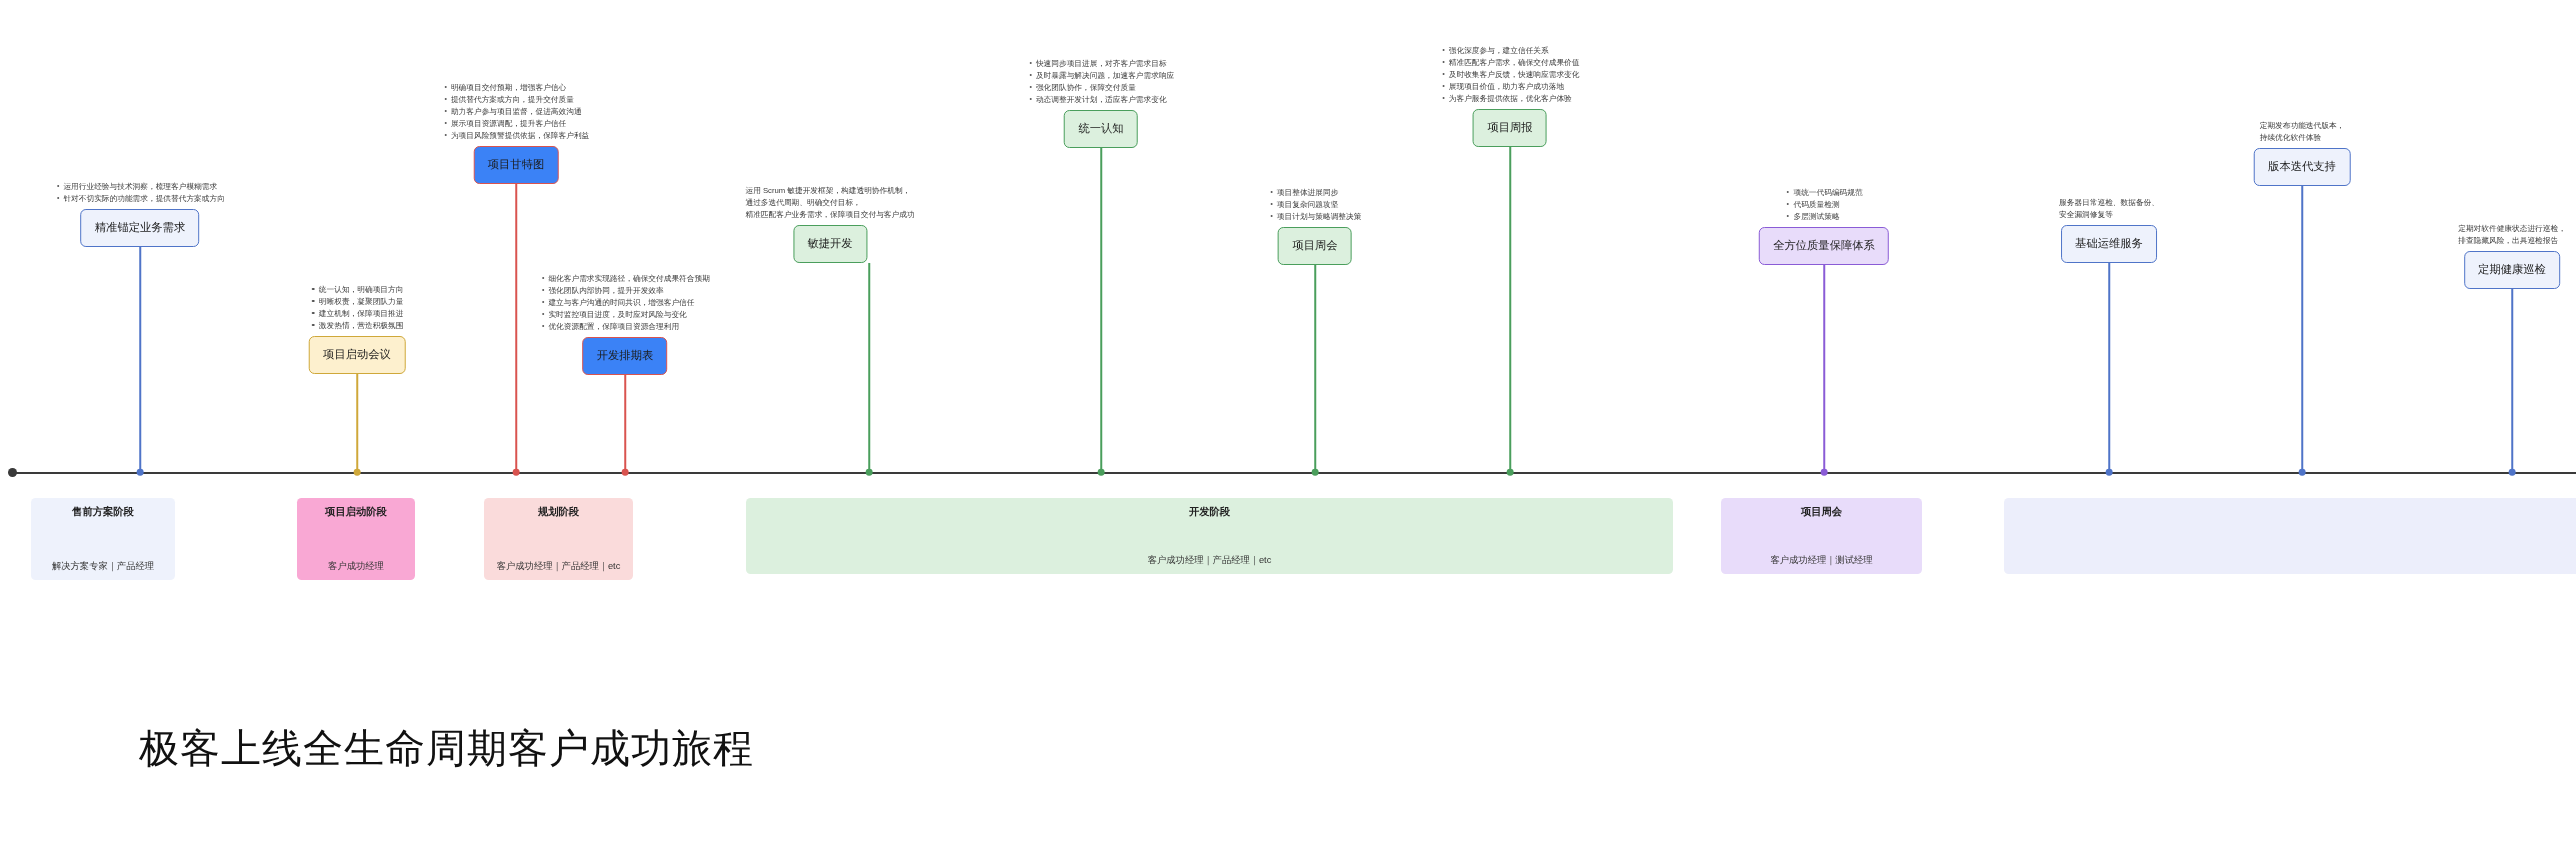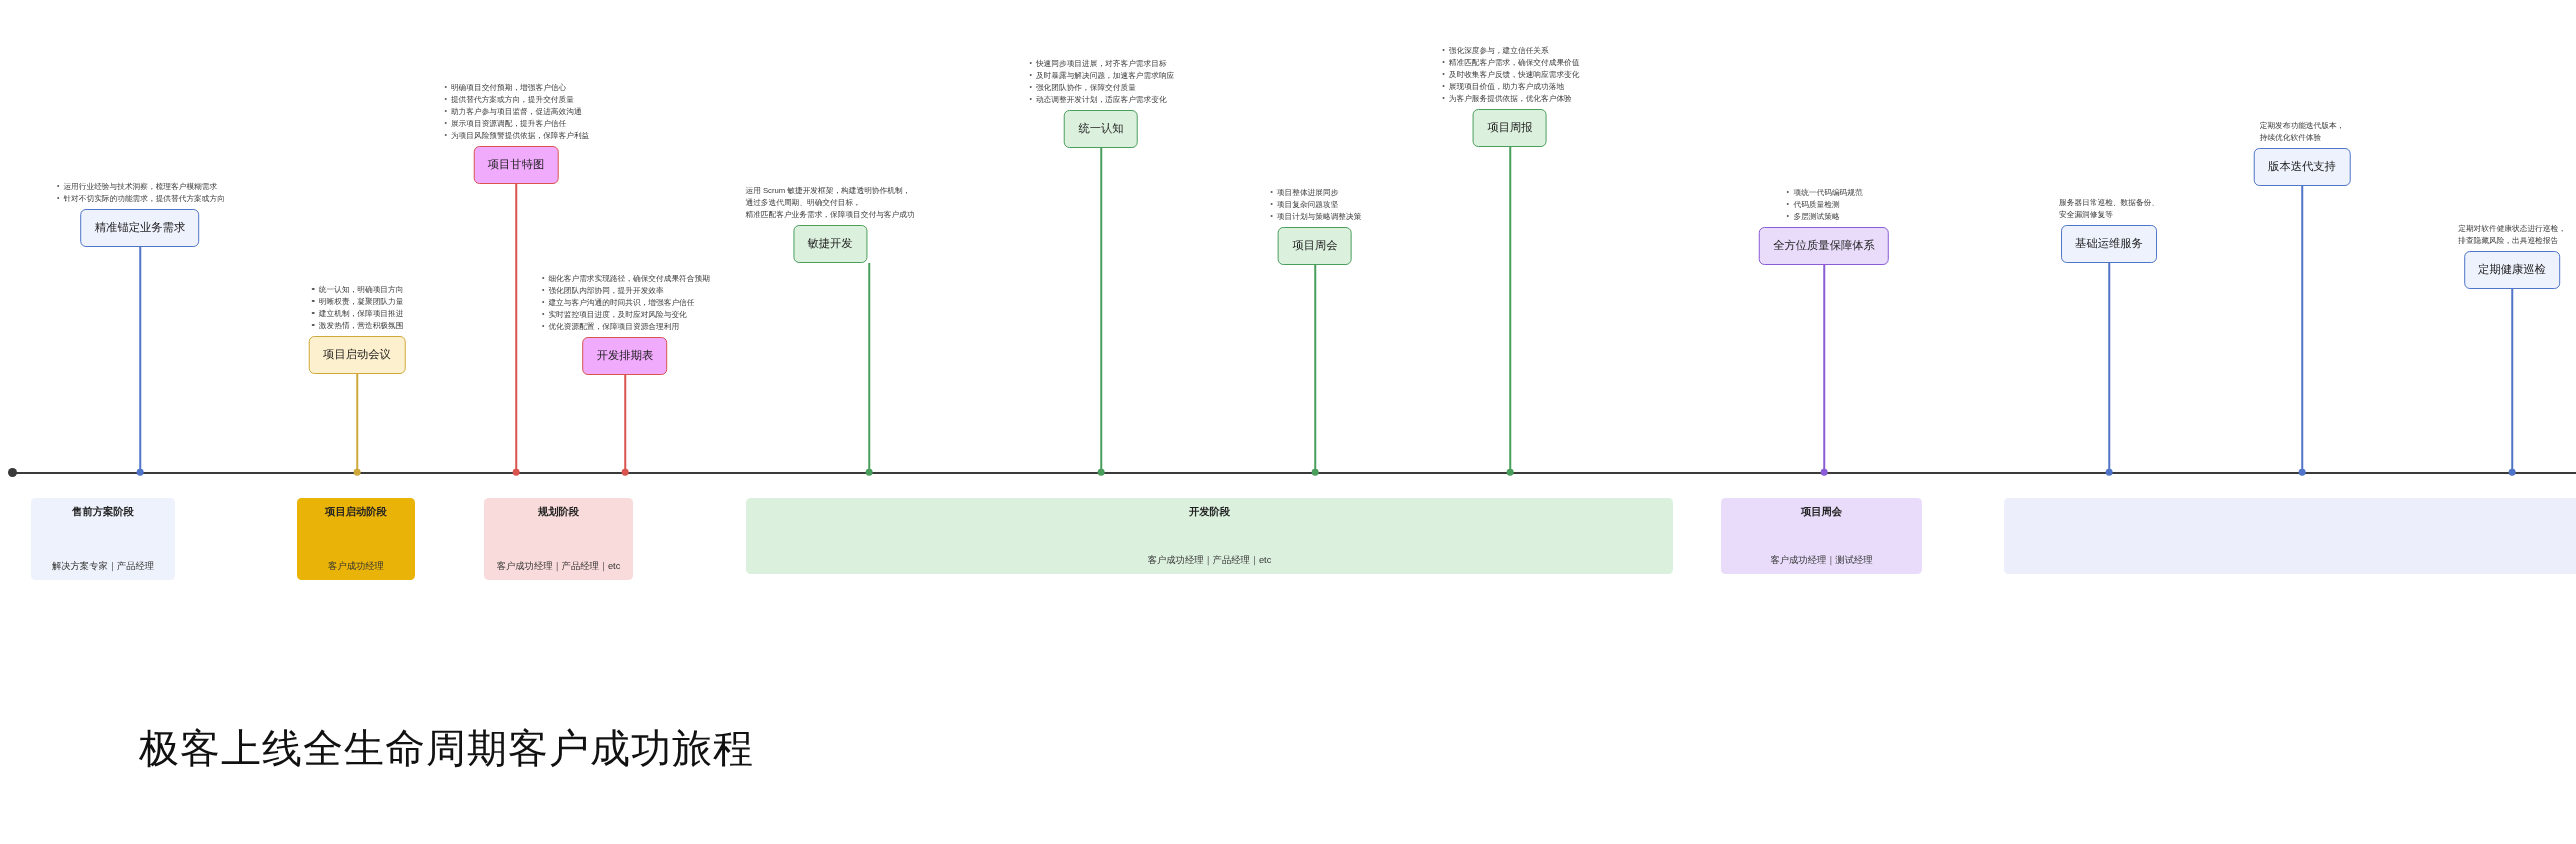--- a/index.html
+++ b/index.html
@@ -17,31 +17,31 @@
   .node .bullets .b:before{content:"";position:absolute;left:1.5px;top:4.1px;width:2.1px;height:2.1px;border-radius:50%;background:#555;}
   .node .para{font-size:7.7px;line-height:1.55;color:#3b3b3b;text-align:left;white-space:nowrap;display:inline-block;margin:0 auto 4.6px auto;}
   .chip{display:inline-block;border-radius:5.7px;border:1.3px solid #4f74c8;background:#eef2fc;
     padding:12px 13.4px;font-size:11.3px;color:#1b1b1b;white-space:nowrap;line-height:1;}
   .stem{position:absolute;left:50%;width:1.5px;background:#4f74c8;transform:translateX(-50%);}
   .dot{position:absolute;left:50%;width:6.7px;height:6.7px;border-radius:50%;transform:translate(-50%,-50%);background:#4f74c8;}
 
   
   .c-blue  .chip{border-color:#4f74c8;background:#eef2fc;}
   .c-amber .chip{border-color:#cfa83a;background:#fdf0ce;}
-  .c-red   .chip{border-color:#d9534f;background:#f0abfc;}
+  .c-red   .chip{border-color:#d9534f;background:#3b82f6;}
   .c-green .chip{border-color:#4a9e5c;background:#dcf0de;}
   .c-purple .chip{border-color:#8a5cd6;background:#e8dcfa;}
 
   
   .phase{position:absolute;top:498px;border-radius:4.6px;box-sizing:border-box;
     display:flex;flex-direction:column;align-items:center;justify-content:space-between;padding:7.2px 5.2px 7.2px 5.2px;}
   .phase .p-title{font-size:10.3px;font-weight:bold;color:#222;white-space:nowrap;}
   .phase .p-roles{font-size:9.3px;color:#333;white-space:nowrap;}
   .ph-blue{background:#eef2fc;}
-  .ph-amber{background:#eab308;}
+  .ph-amber{background:#f9a8d4;}
   .ph-red{background:#fadbdb;}
   .ph-green{background:#dcf0de;}
   .ph-purple{background:#e8dcfa;}
   .ph-lav{background:#eceefb;}
 
   
   .big-title{position:absolute;left:139px;top:721px;font-size:40px;color:#111;letter-spacing:1px;white-space:nowrap;}
 </style>
 </head>
 <body>

